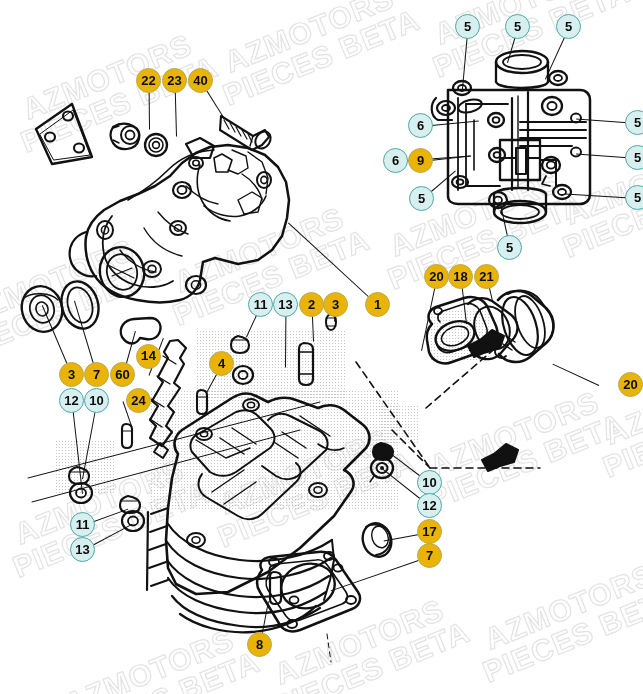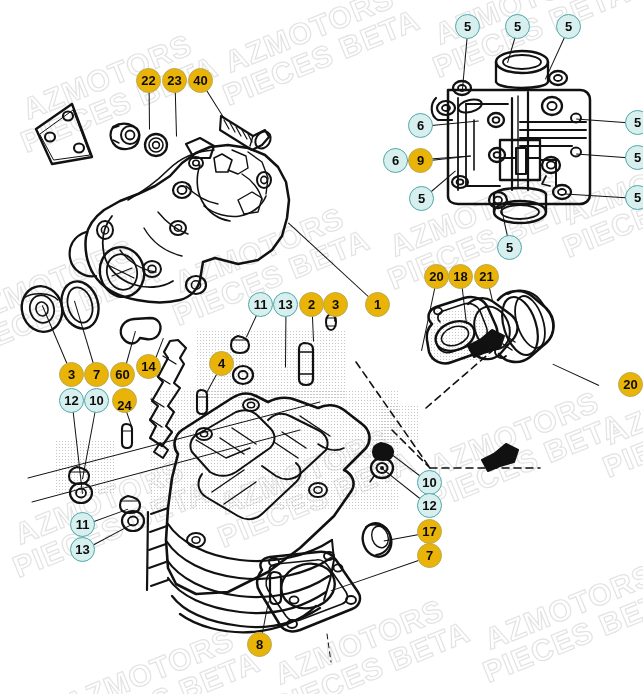--- a/index.html
+++ b/index.html
@@ -566,33 +566,33 @@
     </div>
     <div class="leader" style="left: 96.5px; top: 374.5px; width: 77.8235px; transform: rotate(-106.805deg);"></div>
     <div class="badge cream" style="left: 84px; top: 362px;">
       <span>7</span>
     </div>
     <div class="leader" style="left: 122.5px; top: 374.5px; width: 46.2223px; transform: rotate(-74.31deg);"></div>
     <div class="badge cream" style="left: 110px; top: 362px;">
       <span>60</span>
     </div>
     <div class="leader" style="left: 148.5px; top: 374.5px; width: 40.2057px; transform: rotate(-68.8602deg);"></div>
-    <div class="badge cream" style="left: 136px; top: 354px;">
+    <div class="badge cream" style="left: 136px; top: 344px; font-family: Liberation Mono, monospace;">
       <span>14</span>
     </div>
     <div class="leader" style="left: 71.5px; top: 400.5px; width: 93.094px; transform: rotate(83.5239deg);"></div>
     <div class="badge cyan" style="left: 59px; top: 388px;">
       <span>12</span>
     </div>
     <div class="leader" style="left: 96.5px; top: 400.5px; width: 78.8448px; transform: rotate(100.597deg);"></div>
     <div class="badge cyan" style="left: 84px; top: 388px;">
       <span>10</span>
     </div>
     <div class="leader" style="left: 122.5px; top: 400.5px; width: 25.9326px; transform: rotate(70.8664deg);"></div>
-    <div class="badge cream" style="left: 112px; top: 388px; align-items: flex-end;">
+    <div class="badge cream" style="left: 126px; top: 388px;">
       <span>24</span>
     </div>
     <div class="leader" style="left: 82.5px; top: 524.5px; width: 48.3994px; transform: rotate(-19.9325deg);"></div>
     <div class="badge cyan" style="left: 70px; top: 512px;">
       <span>11</span>
     </div>
     <div class="leader" style="left: 82.5px; top: 549.5px; width: 56.1471px; transform: rotate(-28.1625deg);"></div>
     <div class="badge cyan" style="left: 70px; top: 537px;">
       <span>13</span>
     </div>

